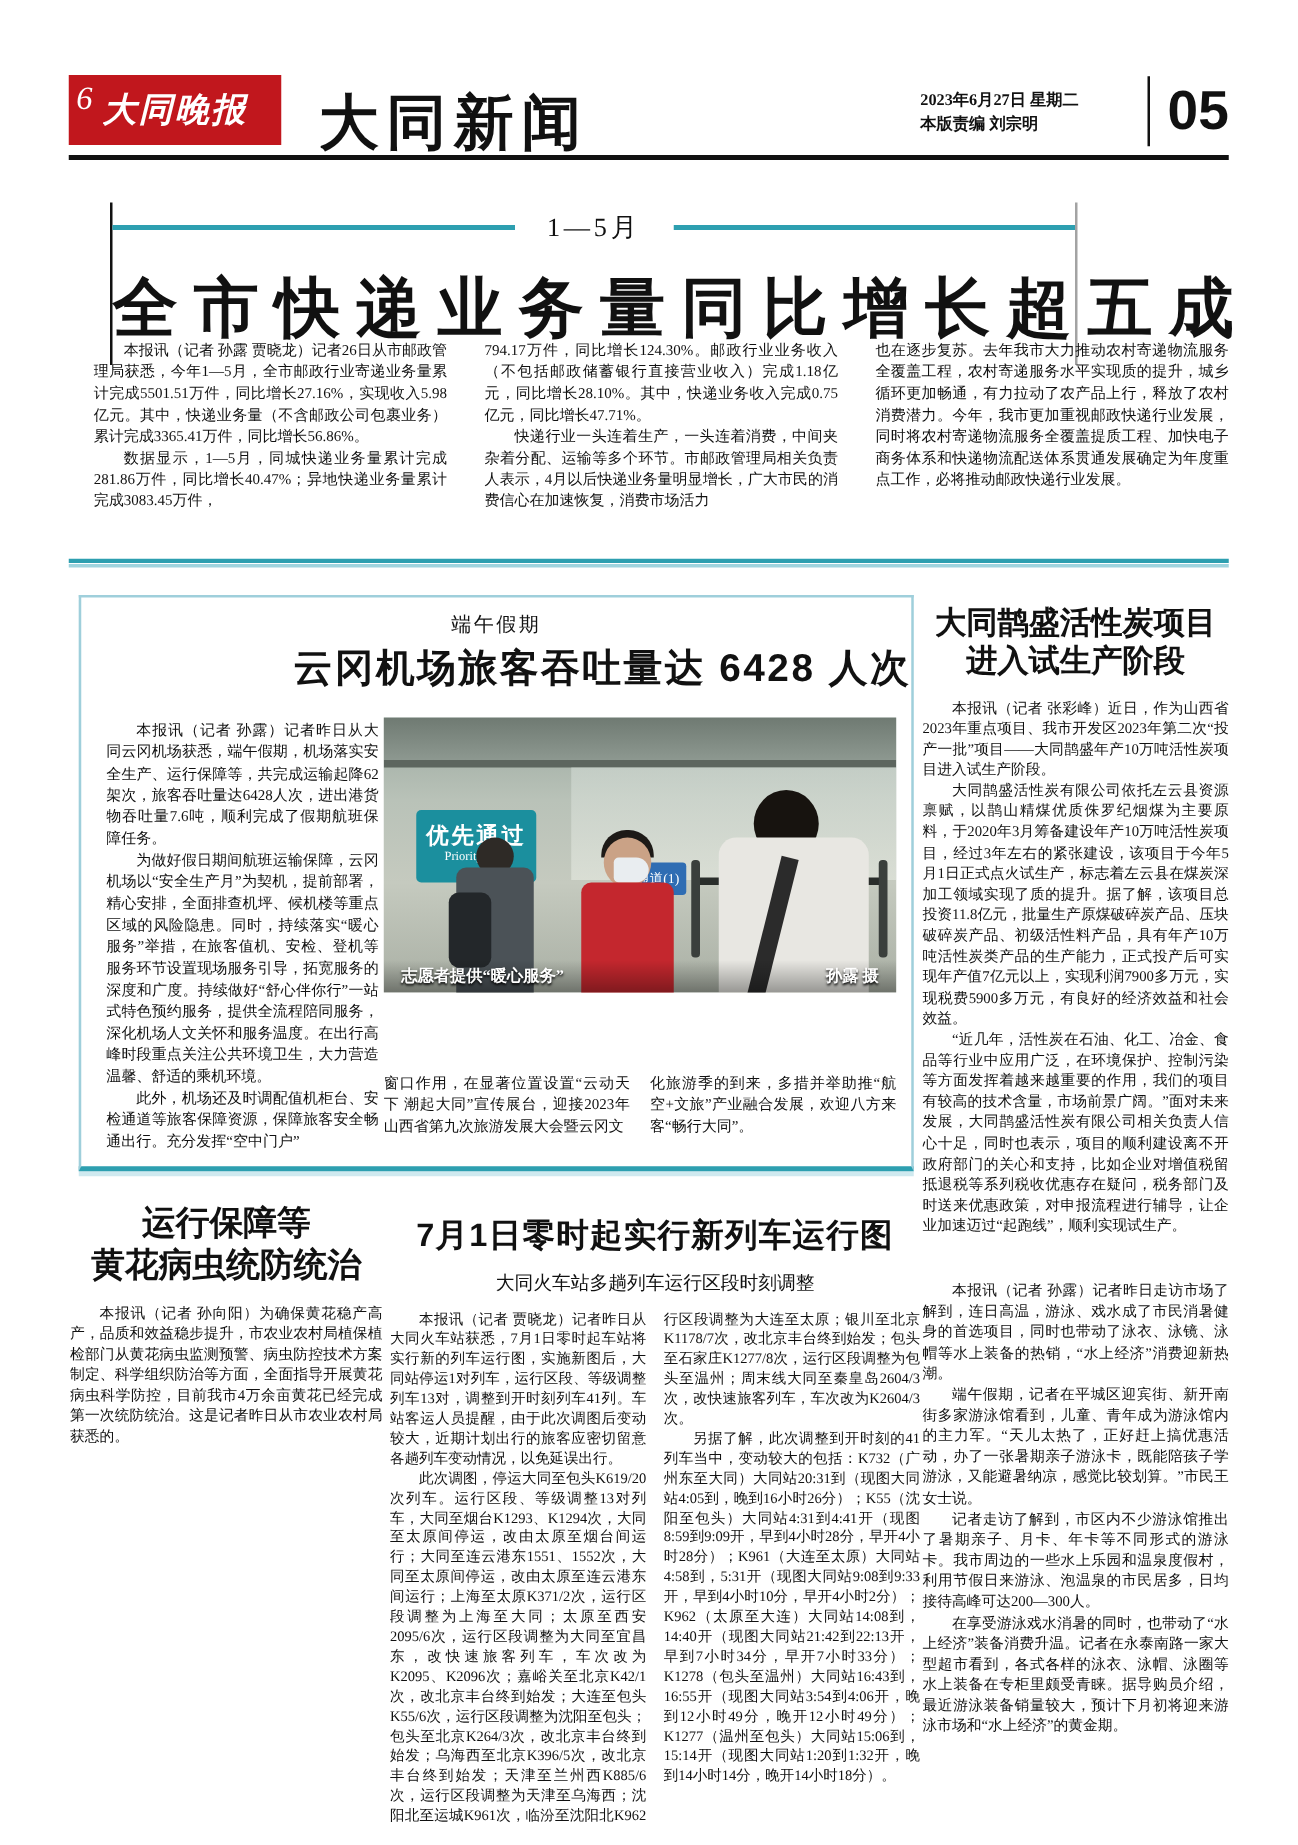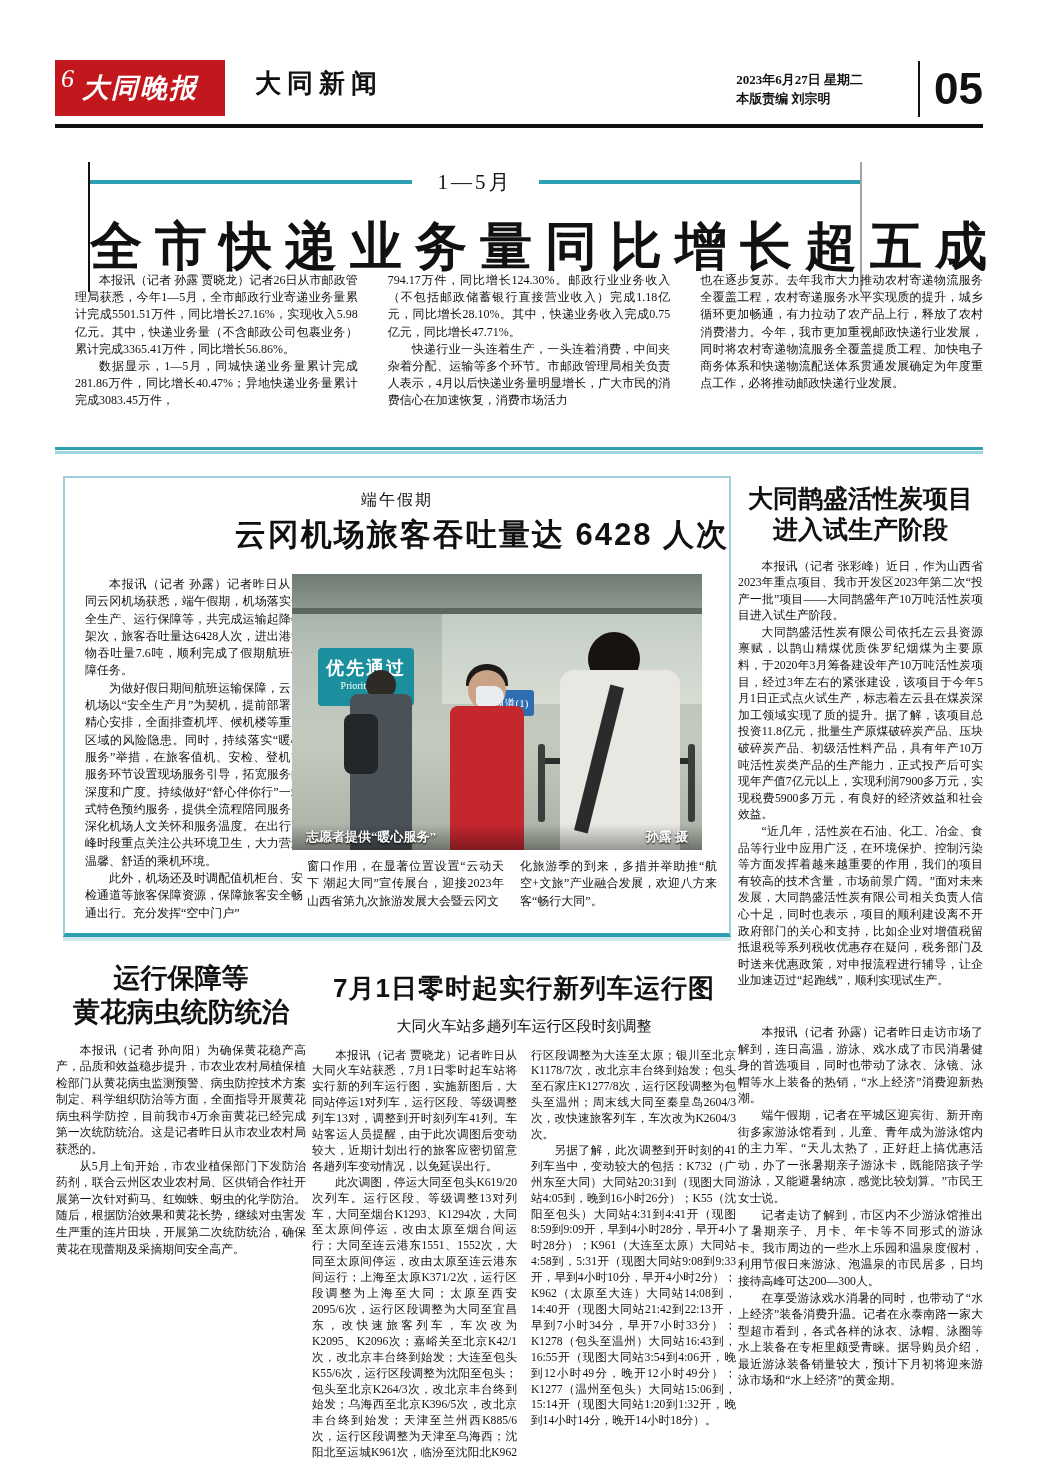--- a/index.html
+++ b/index.html
@@ -11,21 +11,21 @@
   }
 
   
   .header { position:absolute; left:55px; top:58px; width:928px; height:62px; }
   .logo-box {
     position:absolute; left:0; top:2px; width:170px; height:56px;
     background:#c1171d; color:#fff; display:flex; align-items:center; justify-content:center;
   }
   .logo-swan { position:absolute; left:6px; top:4px; font-size:26px; color:#fff; font-style:italic; }
   .logo-text { font-size:27px; font-weight:bold; font-style:italic; letter-spacing:2px; }
-  .section-title { position:absolute; left:200px; top:8px; font-size:26px; font-weight:bold; letter-spacing:6px; }
+  .section-title { position:absolute; left:200px; top:8px; font-size:48px; font-weight:bold; letter-spacing:6px; }
   .dateblock { position:absolute; right:120px; top:12px; text-align:left; font-size:13px; line-height:19px; font-weight:bold; }
   .pageno-wrap { position:absolute; right:0; top:0; height:62px; display:flex; align-items:center; }
   .pageno-rule { width:2px; height:56px; background:#111; margin-right:14px; }
   .pageno { font-size:44px; font-weight:900; font-family:"Liberation Sans", sans-serif; }
   .header-rule { position:absolute; left:55px; top:124px; width:928px; height:4px; background:#111; }
 
   
   .lead-head { position:absolute; left:60px; top:162px; width:774px;
     border-left:2px solid #111; border-right:2px solid #a3a3a3; padding-bottom:10px;margin-left:28px; }
   .kicker-row { display:flex; align-items:center; margin-top:6px; }
@@ -50,21 +50,21 @@
   .mid-kicker { position:absolute; top:12px; width:100%; text-align:center; font-size:16px; letter-spacing:2px; }
   .mid-headline { position:absolute; top:36px; width:100%; text-align:right; font-size:31px; font-weight:900;
     letter-spacing:2px; font-family:"Liberation Sans", sans-serif; }
   .mid-leftcol { position:absolute; left:20px; top:98px; width:218px; height:352px; overflow:hidden;
     font-size:12px; line-height:17.3px; text-align:justify; }
   .mid-bottom { position:absolute; left:242px; top:380px; width:410px; display:flex; gap:16px;
     font-size:12px; line-height:17.3px; text-align:justify; }
   .mid-bottom div { flex:1; }
 
   
-  .photo { position:absolute; left:227px; top:96px; width:410px; height:276px; overflow:hidden;
+  .photo { position:absolute; left:242px; top:96px; width:410px; height:220px; overflow:hidden;
     background:linear-gradient(180deg,#9aa89f 0%, #b9c2b8 30%, #c5cabf 60%, #a9afa4 100%); }
   .ph-ceiling { position:absolute; left:0; top:0; width:100%; height:34px;
     background:linear-gradient(#6f7a72,#8d9890); }
   .ph-beam { position:absolute; left:0; top:34px; width:100%; height:6px; background:#5d665f; }
   .ph-glass { position:absolute; left:150px; top:40px; width:260px; height:90px;
     background:linear-gradient(#cdd6cf,#e2e6dd); opacity:.7; }
   .ph-sign { position:absolute; left:26px; top:74px; width:96px; height:58px; background:#1b8f9e;
     border-radius:4px; color:#fff; text-align:center; padding-top:8px; }
   .ph-sign .s1 { font-size:18px; font-weight:bold; letter-spacing:2px; }
   .ph-sign .s2 { font-size:10px; }
@@ -211,21 +211,20 @@
     </div>
   </div>
 
   <div class="flower">
     <div class="art-title">
       <div>运行保障等</div>
       <div>黄花病虫统防统治</div>
     </div>
     <div class="body">
       <p class="ind">本报讯（记者 孙向阳）为确保黄花稳产高产，品质和效益稳步提升，市农业农村局植保植检部门从黄花病虫监测预警、病虫防控技术方案制定、科学组织防治等方面，全面指导开展黄花病虫科学防控，目前我市4万余亩黄花已经完成第一次统防统治。这是记者昨日从市农业农村局获悉的。</p>
-      <p class="ind">从5月上旬开始，市农业植保部门下发防治药剂，联合云州区农业农村局、区供销合作社开展第一次针对蓟马、红蜘蛛、蚜虫的化学防治。随后，根据防治效果和黄花长势，继续对虫害发生严重的连片田块，开展第二次统防统治，确保黄花在现蕾期及采摘期间安全高产。</p>
     </div>
   </div>
 
   <div class="train">
     <div class="art-title">7月1日零时起实行新列车运行图</div>
     <div class="train-sub">大同火车站多趟列车运行区段时刻调整</div>
     <div class="train-cols">
       <div>
         <p class="ind">本报讯（记者 贾晓龙）记者昨日从大同火车站获悉，7月1日零时起车站将实行新的列车运行图，实施新图后，大同站停运1对列车，运行区段、等级调整列车13对，调整到开时刻列车41列。车站客运人员提醒，由于此次调图后变动较大，近期计划出行的旅客应密切留意各趟列车变动情况，以免延误出行。</p>
         <p class="ind">此次调图，停运大同至包头K619/20次列车。运行区段、等级调整13对列车，大同至烟台K1293、K1294次，大同至太原间停运，改由太原至烟台间运行；大同至连云港东1551、1552次，大同至太原间停运，改由太原至连云港东间运行；上海至太原K371/2次，运行区段调整为上海至大同；太原至西安2095/6次，运行区段调整为大同至宜昌东，改快速旅客列车，车次改为K2095、K2096次；嘉峪关至北京K42/1次，改北京丰台终到始发；大连至包头K55/6次，运行区段调整为沈阳至包头；包头至北京K264/3次，改北京丰台终到始发；乌海西至北京K396/5次，改北京丰台终到始发；天津至兰州西K885/6次，运行区段调整为天津至乌海西；沈阳北至运城K961次，临汾至沈阳北K962次，运</p>

